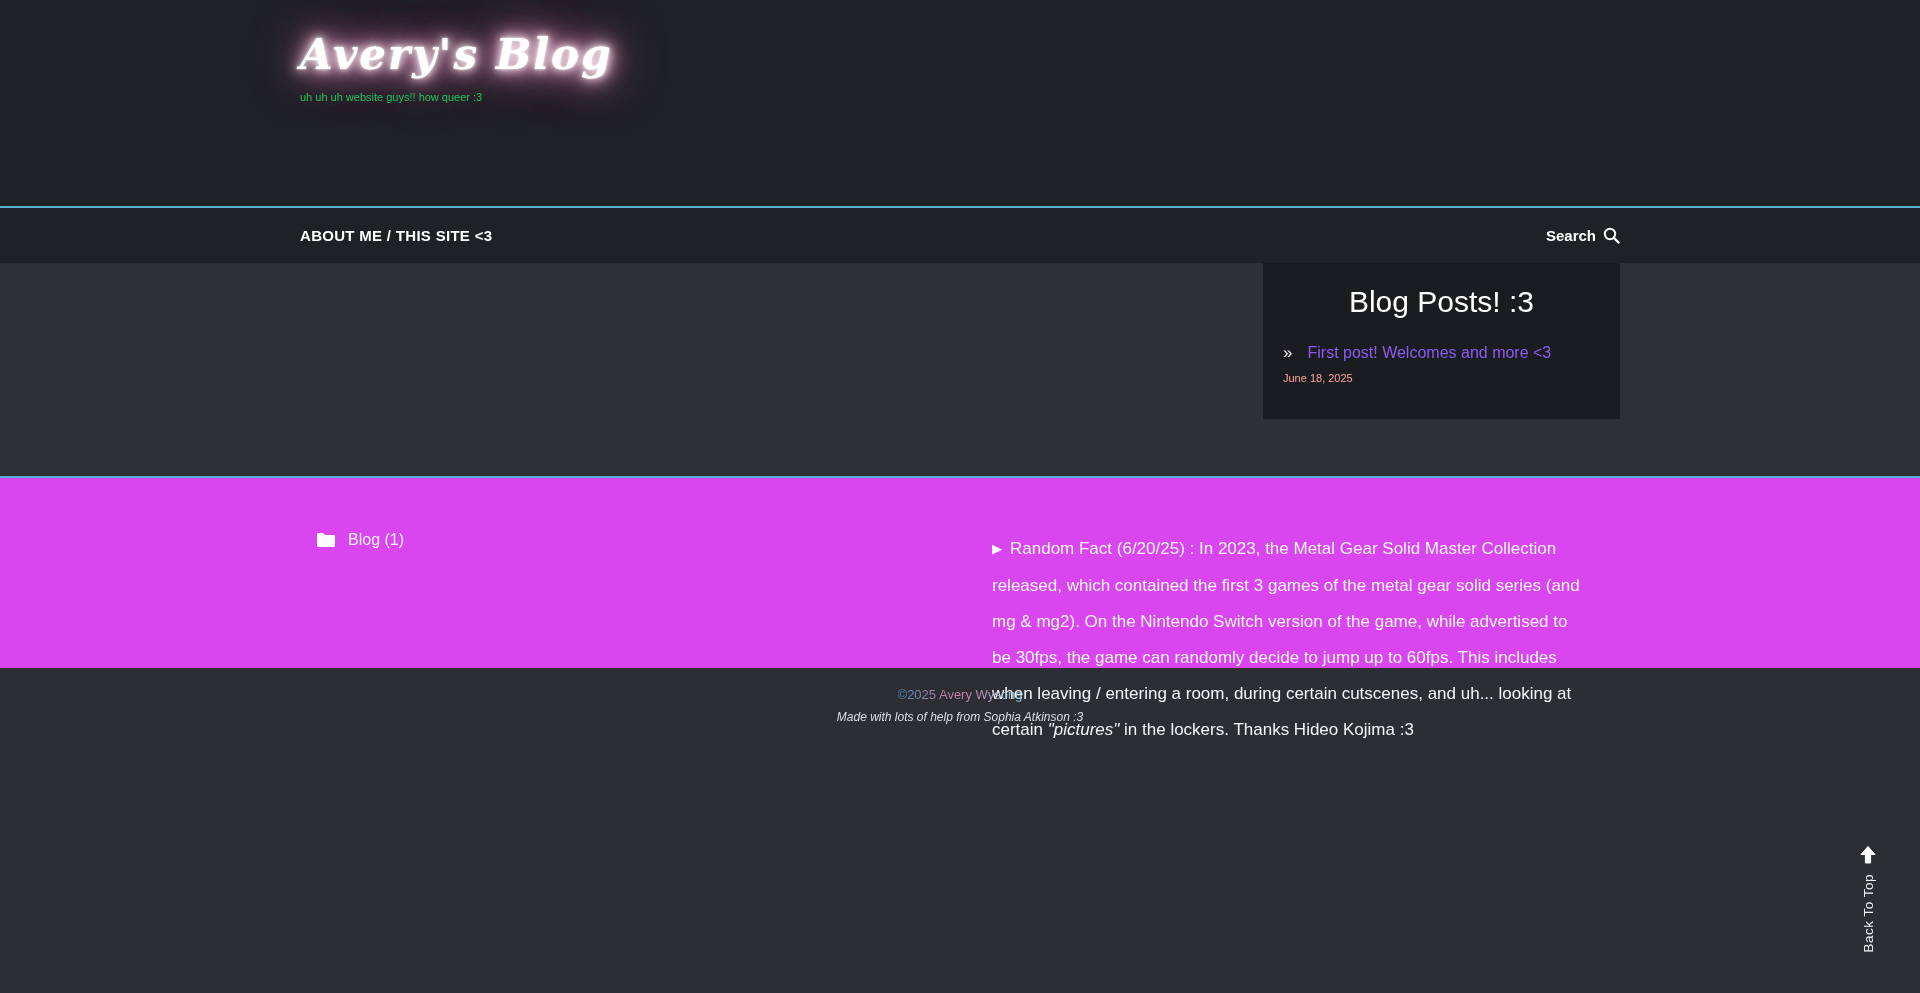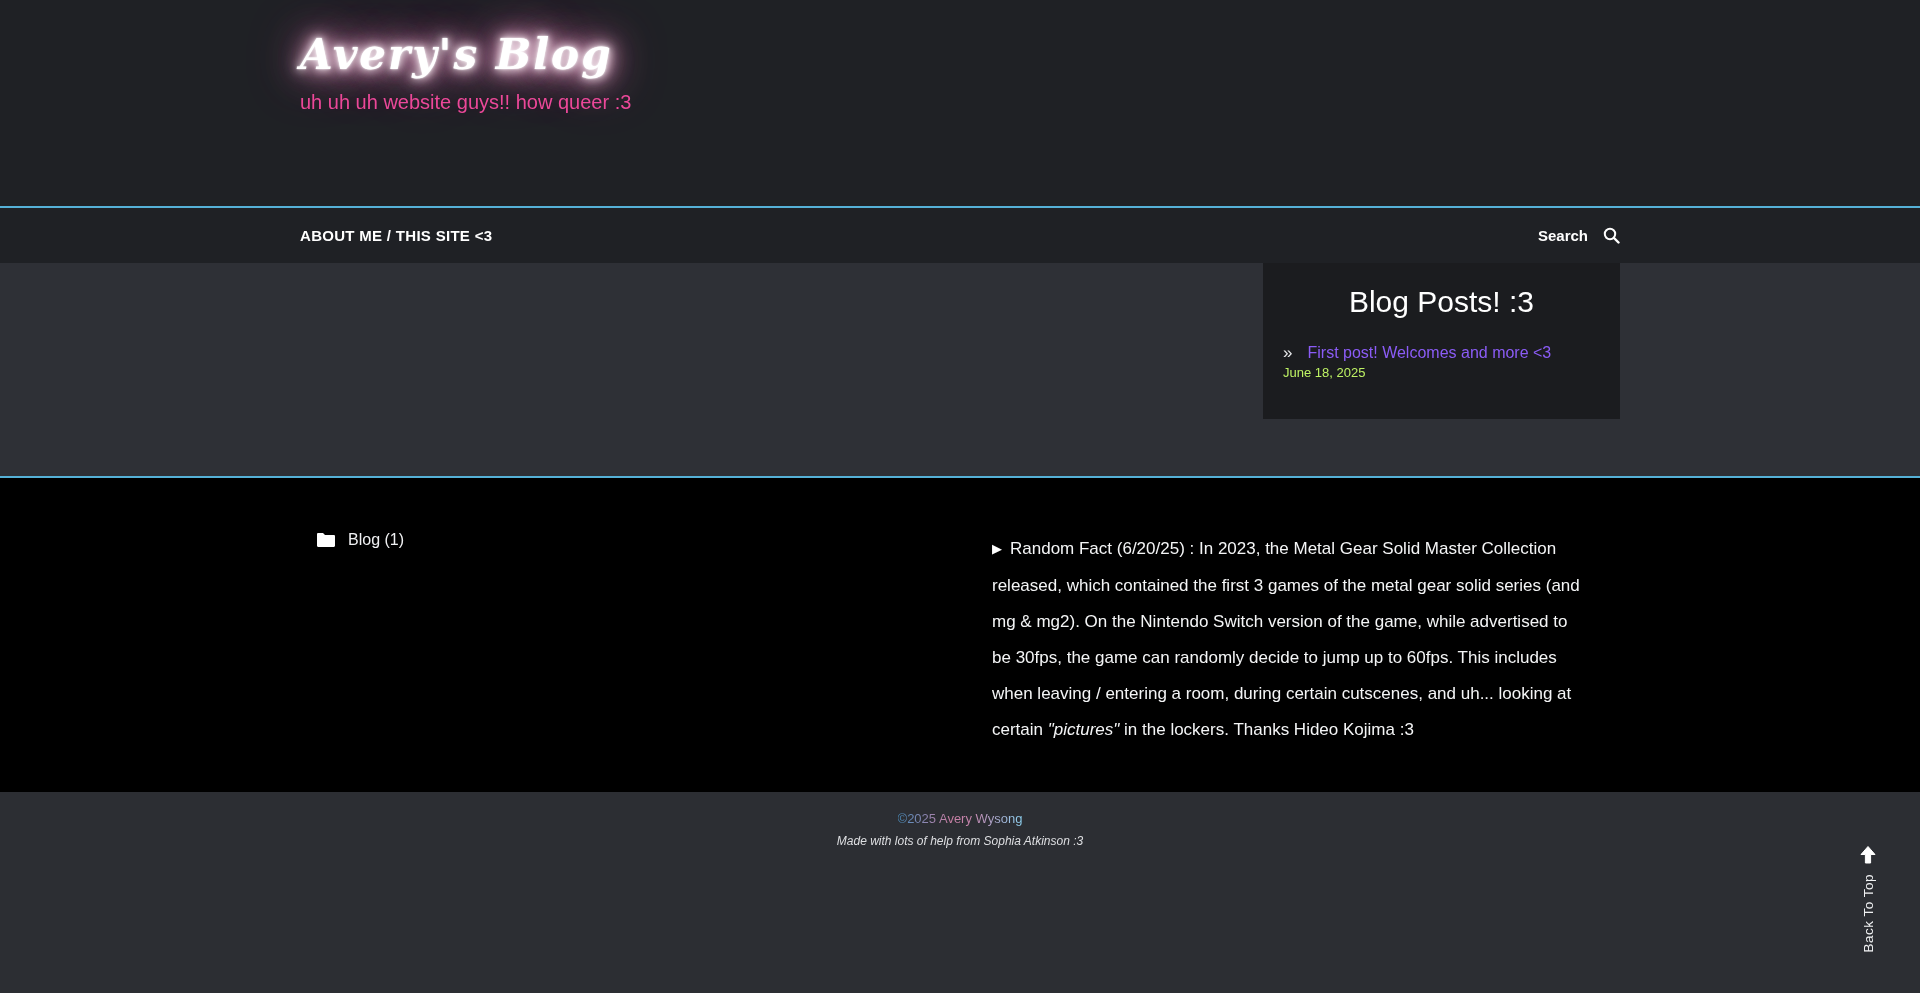--- a/index.html
+++ b/index.html
@@ -30,22 +30,22 @@
     text-shadow:
       0 0 2px #ffffff,
       0 0 8px #ffffff,
       0 0 16px #ffd3e8,
       0 0 26px #f2a7cf,
       0 0 40px #d06fa6,
       0 0 55px #b05587;
   }
   .tagline {
     margin-top: 12px;
-    font-size: 20px;
-    color: #ec4899;
+    font-size: 11px;
+    color: #22c55e;
   }
 
   
   .main-nav {
     height: 57px;
     background: #1f2125;
     border-top: 2px solid #55b1d7;
   }
   .nav-inner {
     height: 100%;
@@ -57,21 +57,21 @@
     font-size: 15px;
     font-weight: 700;
     color: #ffffff;
     letter-spacing: 0.3px;
     cursor: pointer;
     text-decoration: none;
   }
   .search-toggle {
     display: flex;
     align-items: center;
-    gap: 15px;
+    gap: 7px;
     font-size: 15px;
     font-weight: 600;
     color: #ffffff;
     cursor: pointer;
     text-decoration: none;
   }
   .search-toggle svg { display: block; }
 
   
   .main-area {
@@ -105,29 +105,29 @@
   .chevrons {
     color: #e9eaec;
     font-size: 17px;
     margin-right: 15px;
   }
   .post-link {
     color: #8b5cf6;
     text-decoration: none;
   }
   .post-date {
-    margin-top: 2px;
-    font-size: 13px;
-    color: #bef264;
+    margin-top: 9px;
+    font-size: 11px;
+    color: #fca5a5;
   }
 
   
   .footer-widgets {
-    height: 316px;
-    background: #000000;
+    height: 192px;
+    background: #d946ef;
     border-top: 2px solid #55b1d7;
   }
   .widgets-inner {
     display: flex;
     padding-top: 53px;
   }
   .cats-col { margin-left: 16px; }
   .cat-item {
     display: flex;
     align-items: center;

